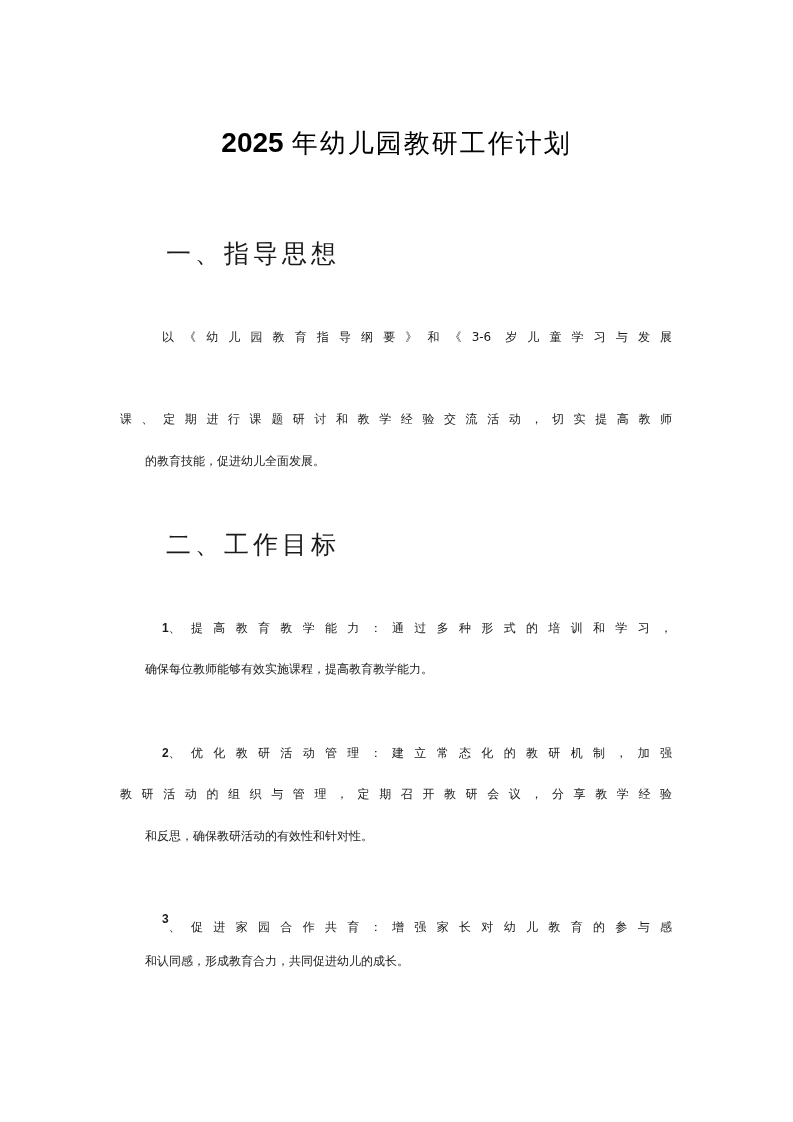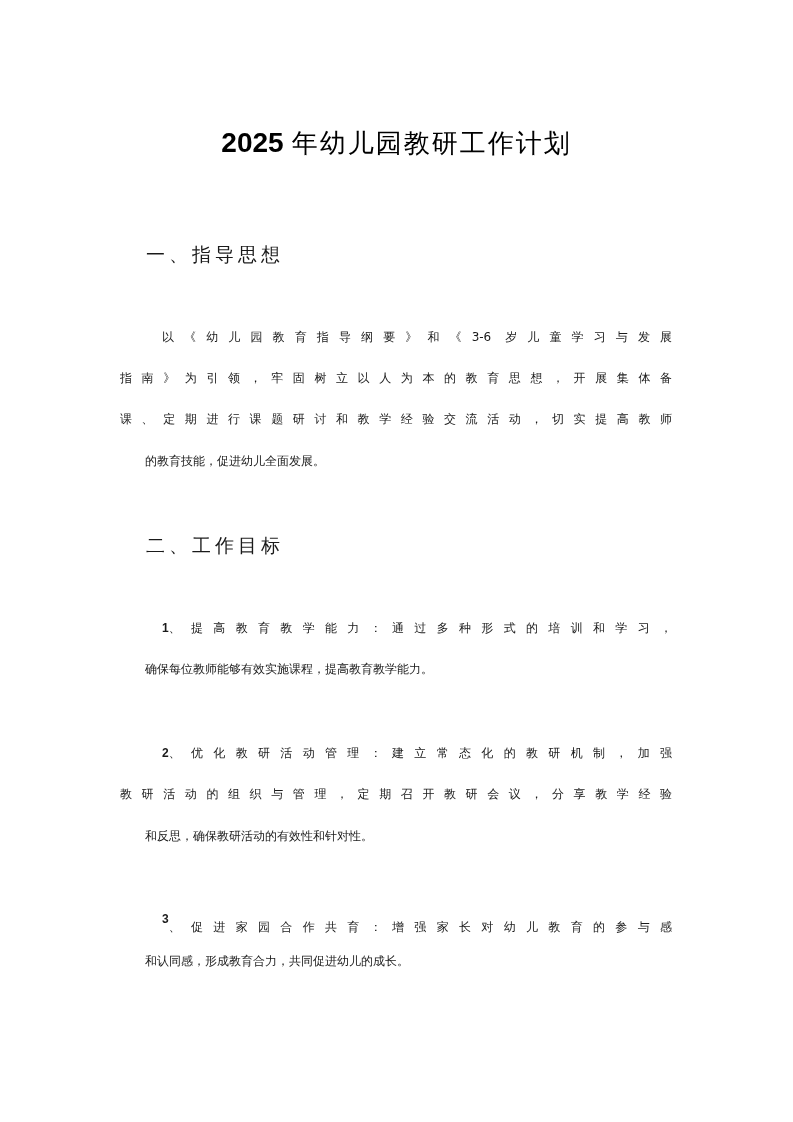--- a/index.html
+++ b/index.html
@@ -10,36 +10,35 @@
     font-family: "DejaVu Sans", "Liberation Sans", sans-serif; font-size: 26px; letter-spacing: 2px; color: #000;
   }
   .title .num { font-family: "Liberation Sans", sans-serif; font-weight: bold; font-size: 28px; letter-spacing: 0; margin-right: 8px; }
   .line {
     position: absolute; left: 120px; width: 552px; height: 24px;
     font-family: "DejaVu Sans", "Liberation Sans", sans-serif; font-size: 12px; line-height: 24px; color: #1a1a1a;
     text-align: justify; text-align-last: justify; white-space: nowrap;
   }
   .line.last { text-align-last: left; margin-left: 25px; }
   .line.indent { left: 162px; width: 510px; }
-  .heading { position: absolute; left: 146px; font-family: "DejaVu Sans", "Liberation Sans", sans-serif; font-size: 19px; line-height: 24px; letter-spacing: 4px; color: #1a1a1a; }
+  .heading { position: absolute; left: 166px; font-family: "DejaVu Sans", "Liberation Sans", sans-serif; font-size: 25px; line-height: 24px; letter-spacing: 4px; color: #1a1a1a; }
   .num { font-family: "Liberation Sans", sans-serif; font-weight: bold; }
 </style>
 </head>
 <body>
 
 <div class="page">
 
   <div class="title">
     <span class="num">2025</span><span>年幼儿园教研工作计划</span>
   </div>
 
   <div class="heading" style="top:242px;">一、指导思想</div>
 
   <div class="line indent" style="top:325px;">以《幼儿园教育指导纲要》和《3-6 岁儿童学习与发展</div>
-  <div class="line" style="top:366px;">指南》为引领，牢固树立以人为本的教育思想，开展集体备</div>
   <div class="line" style="top:407px;">课、定期进行课题研讨和教学经验交流活动，切实提高教师</div>
   <div class="line last" style="top:449px;">的教育技能，促进幼儿全面发展。</div>
 
   <div class="heading" style="top:533px;">二、工作目标</div>
 
   <div class="line indent" style="top:616px; display:flex; justify-content:space-between;">
     <span class="num">1</span>
     <span style="flex:1; text-align:justify; text-align-last:justify;">、提高教育教学能力：通过多种形式的培训和学习，</span>
   </div>
   <div class="line last" style="top:657px;">确保每位教师能够有效实施课程，提高教育教学能力。</div>

